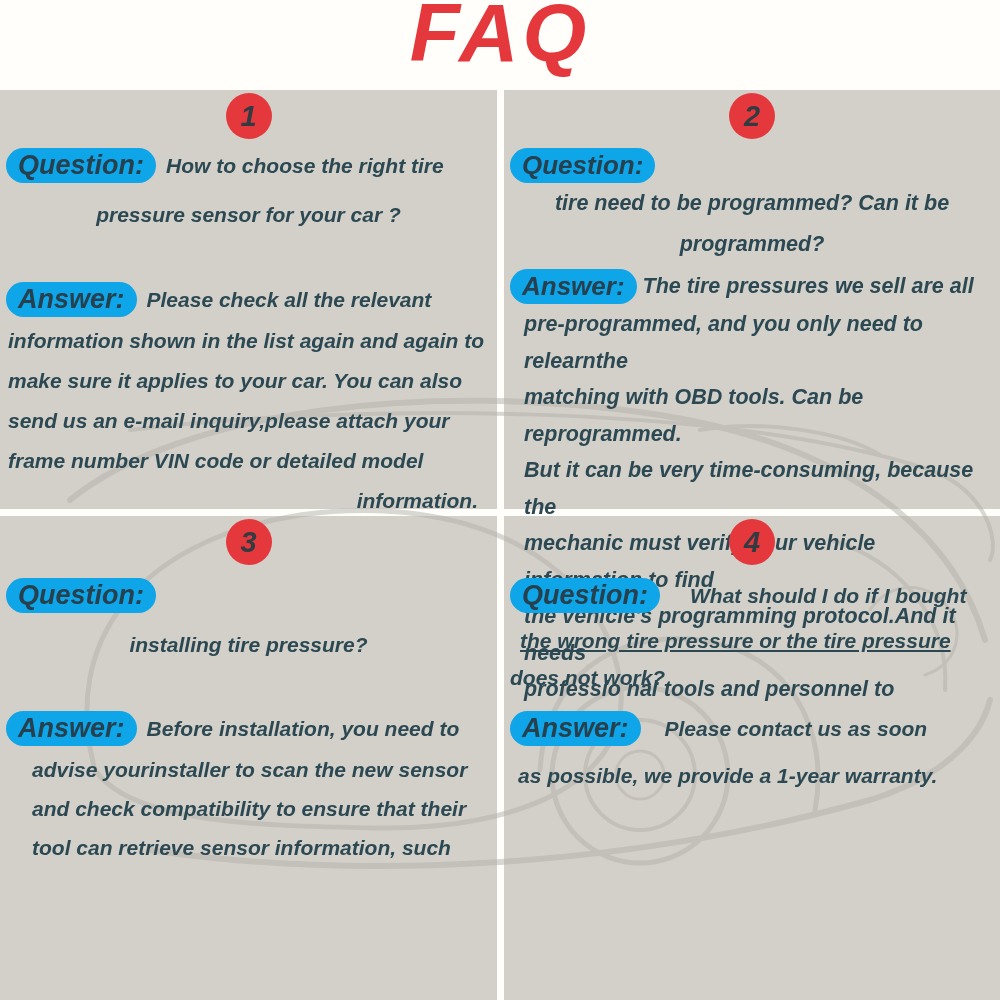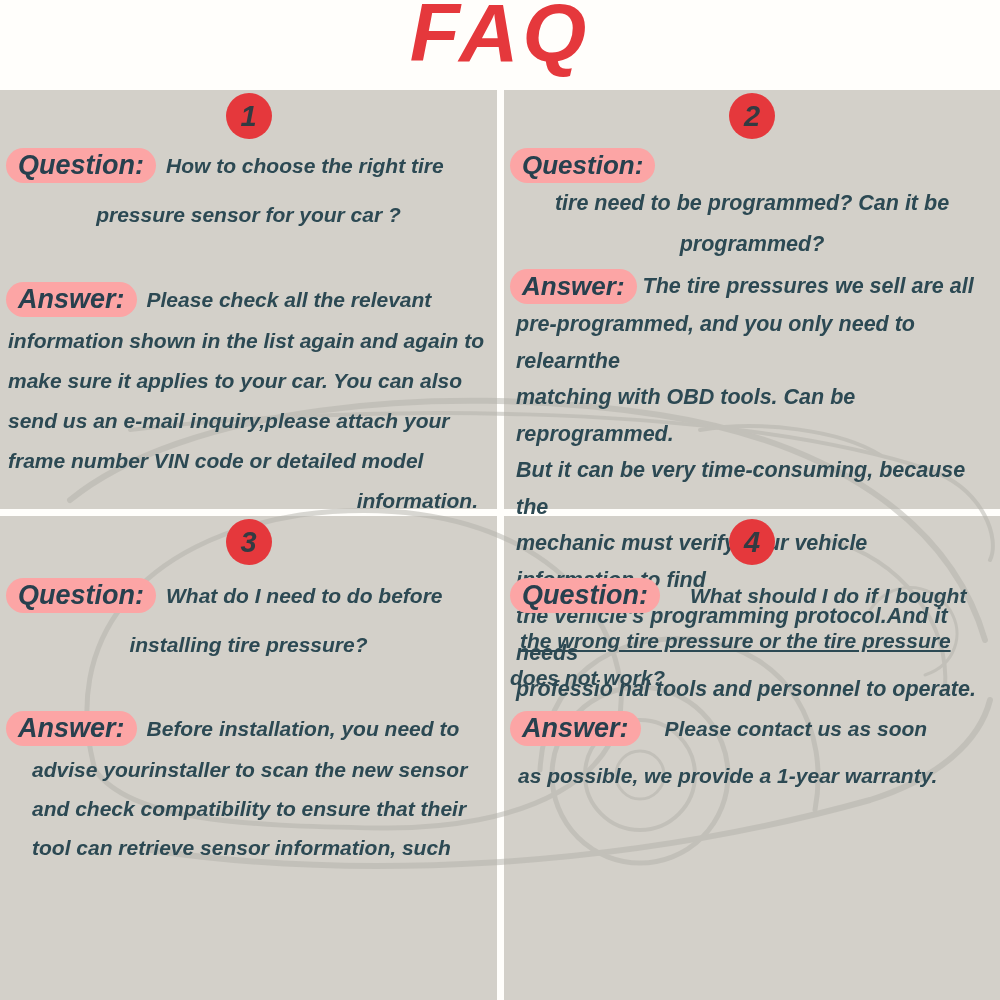--- a/index.html
+++ b/index.html
@@ -25,21 +25,21 @@
   .panel *{position:relative;z-index:2;}
 
   .badge{
     width:46px;height:46px;border-radius:50%;
     background:#e5383c;color:#333b42;
     font-size:29px;font-weight:bold;font-style:italic;
     display:flex;align-items:center;justify-content:center;
     margin:3px auto 0 auto;
   }
   .pill{
-    display:inline-block;background:#fca5a5;border-radius:19px;
+    display:inline-block;background:#0ea5e9;border-radius:19px;
     padding:0 12px;line-height:35px;
     font-size:27px;font-weight:bold;font-style:italic;color:#27404e;
     vertical-align:middle;
   }
   .txt{
     font-size:21px;font-weight:bold;font-style:italic;color:#2c4953;
   }
   .row{padding:0 6px;display:flex;align-items:center;}
   .row .txt{margin-left:10px;}
   .line{line-height:40px;padding:0 8px;}
@@ -53,21 +53,21 @@
   #panel1 .a-lines{margin-top:4px;}
 
   
   #panel2 .q-row{margin-top:9px;}
   #panel2 .q-line{line-height:41px;}
   #panel2 .a-row{margin-top:4px;}
   #panel2 .a-row .txt{margin-left:6px;}
   #panel2 .txt{font-size:21.5px;}
   #panel2 .pill{font-size:26px;}
   #panel2 .a-lines{margin-top:2px;}
-  #panel2 .a-lines .line{line-height:36.5px;padding:0 12px;}
+  #panel2 .a-lines .line{line-height:36.5px;padding:0 20px;}
 
   
   #panel3 .q-row{margin-top:13px;}
   #panel3 .q-line2{margin-top:12px;}
   #panel3 .a-row{margin-top:46px;}
   #panel3 .a-lines{margin-top:4px;}
   #panel3 .a-lines .line{line-height:39px;padding-left:32px;}
 
   
   #panel4 .q-row{margin-top:13px;}
@@ -126,21 +126,20 @@
     <div class="line txt">mechanic must  verify your vehicle information to find</div>
     <div class="line txt">the vehicle's programming protocol.And it needs</div>
     <div class="line txt">professio nal tools and personnel to operate.</div>
   </div>
 </div>
 
 <div class="panel" id="panel3">
   <div class="badge">3</div>
   <div class="row q-row">
     <span class="pill">Question:</span>
-    <span class="txt">What do I need to do before</span>
   </div>
   <div class="line center txt q-line2">installing tire pressure?</div>
   <div class="row a-row">
     <span class="pill">Answer:</span>
     <span class="txt">Before installation, you need to</span>
   </div>
   <div class="a-lines">
     <div class="line txt">advise yourinstaller to scan the new sensor</div>
     <div class="line txt">and check  compatibility to ensure that their</div>
     <div class="line txt">tool can retrieve sensor information, such</div>

